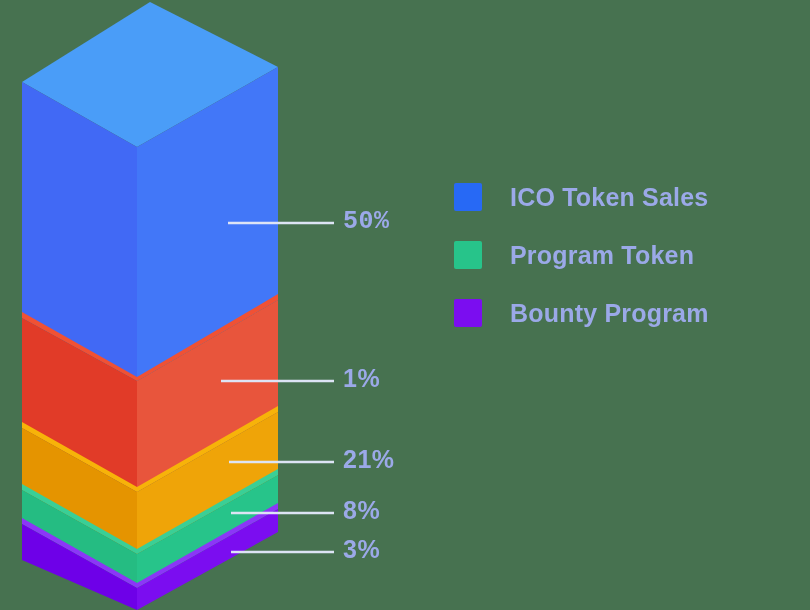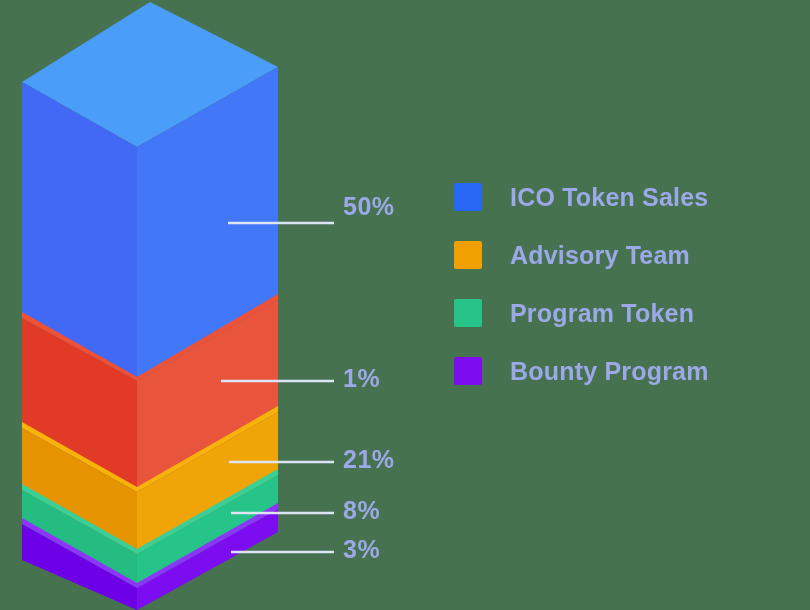--- a/index.html
+++ b/index.html
@@ -91,38 +91,34 @@
 
     <g>
       <line x1="228" y1="223" x2="334" y2="223" stroke="#DDE4F5" stroke-width="2.5"></line>
       <line x1="221" y1="381" x2="334" y2="381" stroke="#DDE4F5" stroke-width="2.5"></line>
       <line x1="229" y1="462" x2="334" y2="462" stroke="#DDE4F5" stroke-width="2.5"></line>
       <line x1="231" y1="513" x2="334" y2="513" stroke="#DDE4F5" stroke-width="2.5"></line>
       <line x1="231" y1="552" x2="334" y2="552" stroke="#DDE4F5" stroke-width="2.5"></line>
     </g>
   </svg>
 
-  <div class="pct-label" style="left:343px;top:192px;">50%</div>
+  <div class="pct-label" style="left:343px;top:207px;font-family:Liberation Mono, monospace;">50%</div>
   <div class="pct-label" style="left:343px;top:364px;">1%</div>
   <div class="pct-label" style="left:343px;top:445px;">21%</div>
   <div class="pct-label" style="left:343px;top:496px;">8%</div>
   <div class="pct-label" style="left:343px;top:535px;">3%</div>
 
   <div id="legend">
 
     <div class="legend-row">
       <span class="legend-swatch" style="background:#2769F5;"></span>
       <span class="legend-label">ICO Token Sales</span>
     </div>
 
 
-    <div class="legend-row">
-      <span class="legend-swatch" style="background:#F0A000;"></span>
-      <span class="legend-label">Advisory Team</span>
-    </div>
 
     <div class="legend-row">
       <span class="legend-swatch" style="background:#27C48A;"></span>
       <span class="legend-label">Program Token</span>
     </div>
 
     <div class="legend-row">
       <span class="legend-swatch" style="background:#7B0DF0;"></span>
       <span class="legend-label">Bounty Program</span>
     </div>

